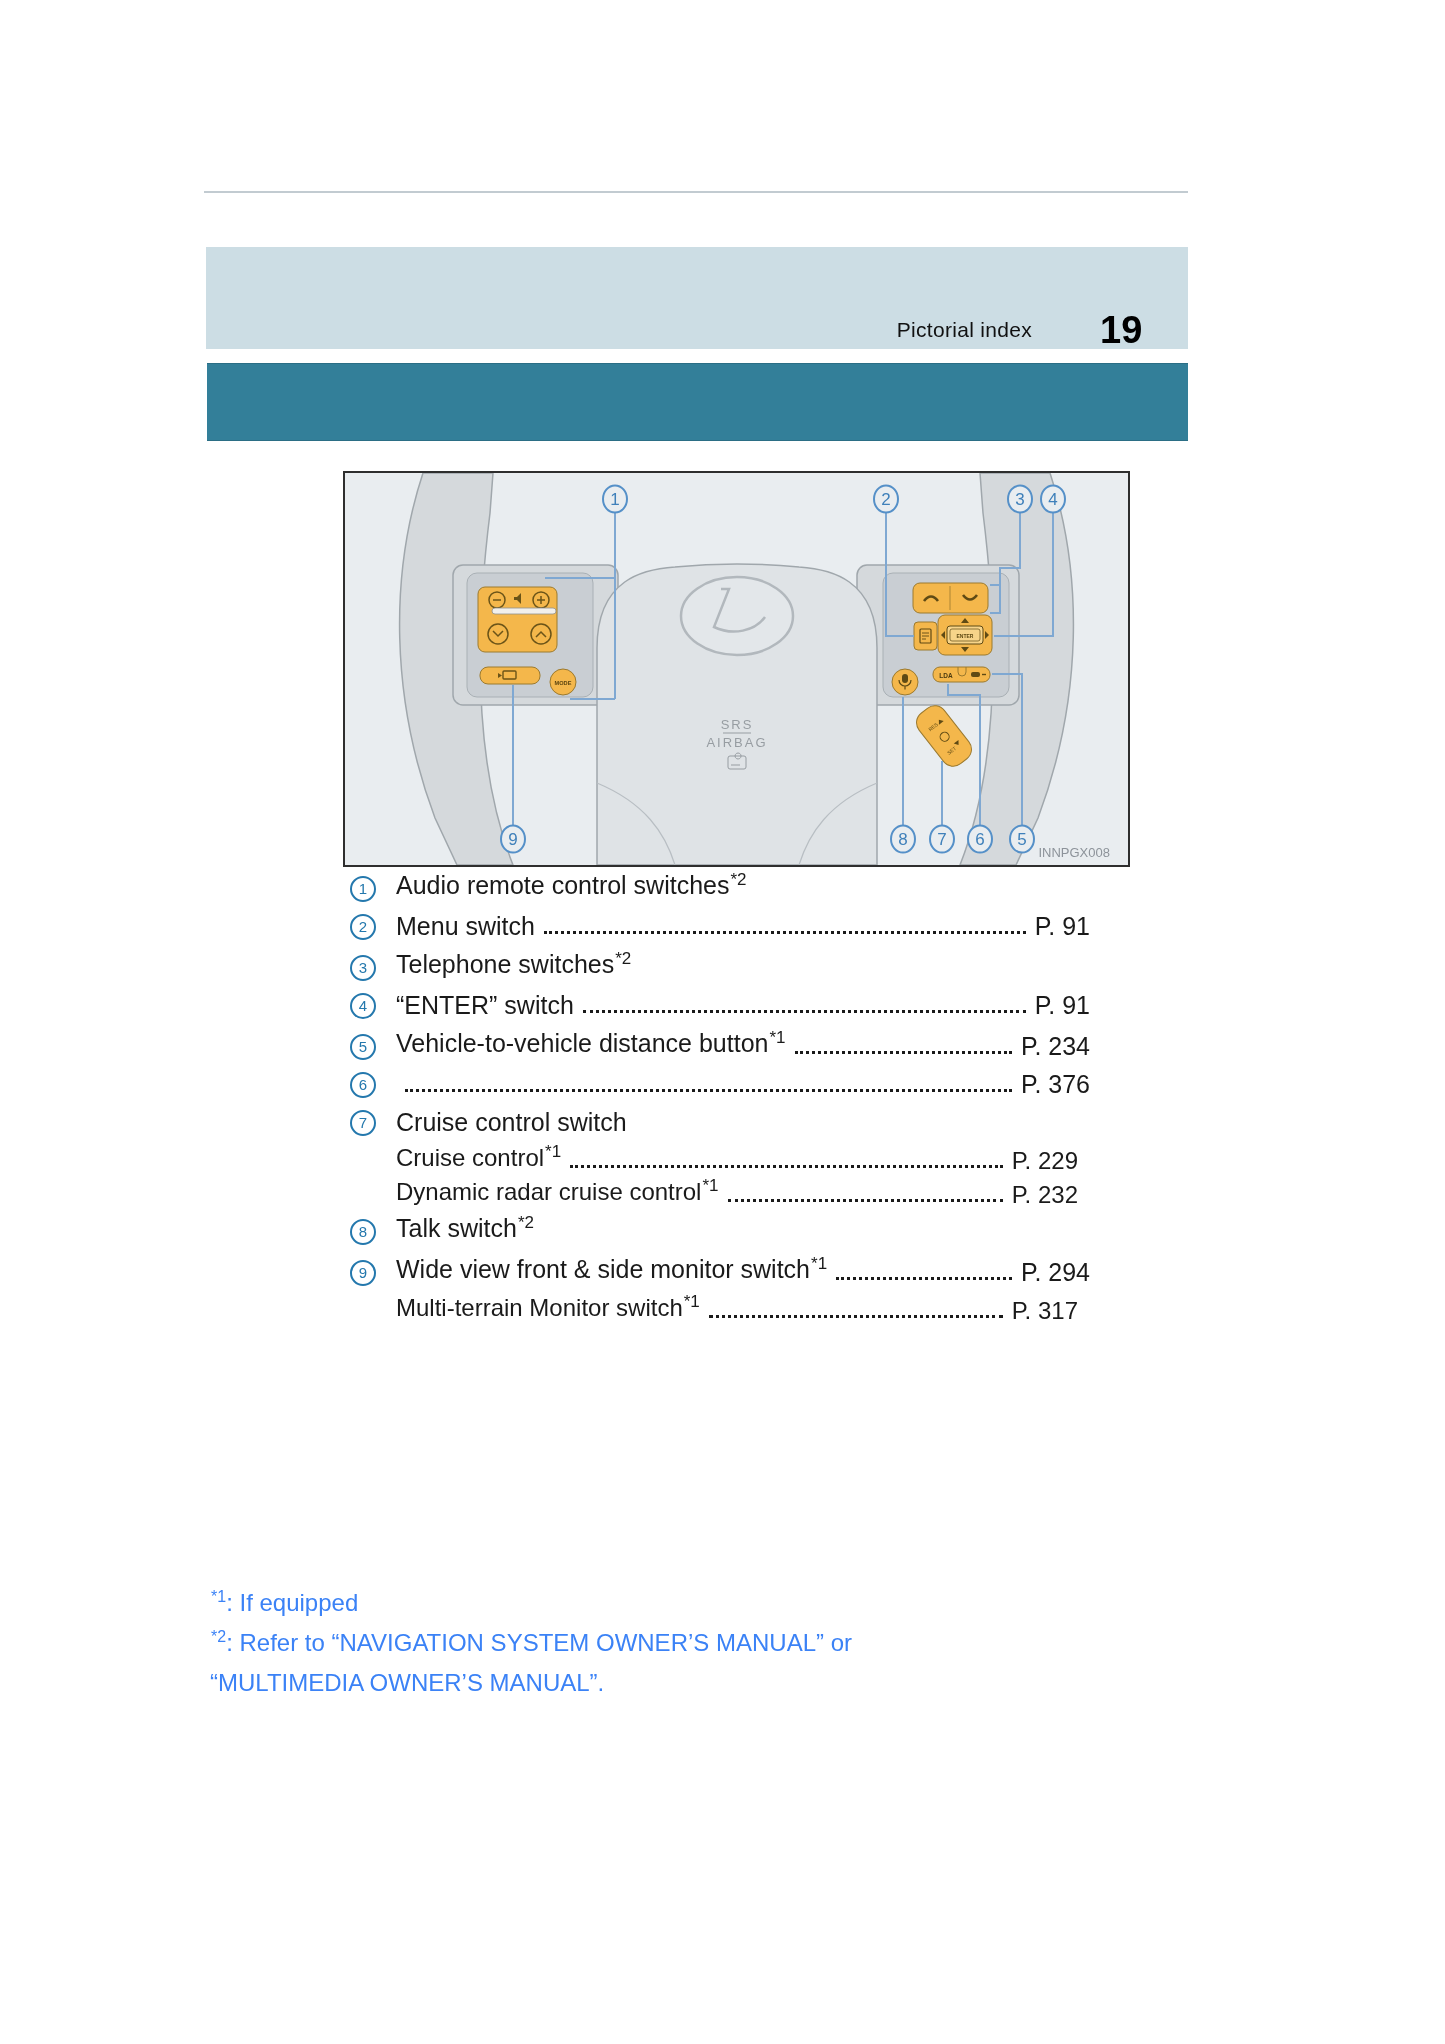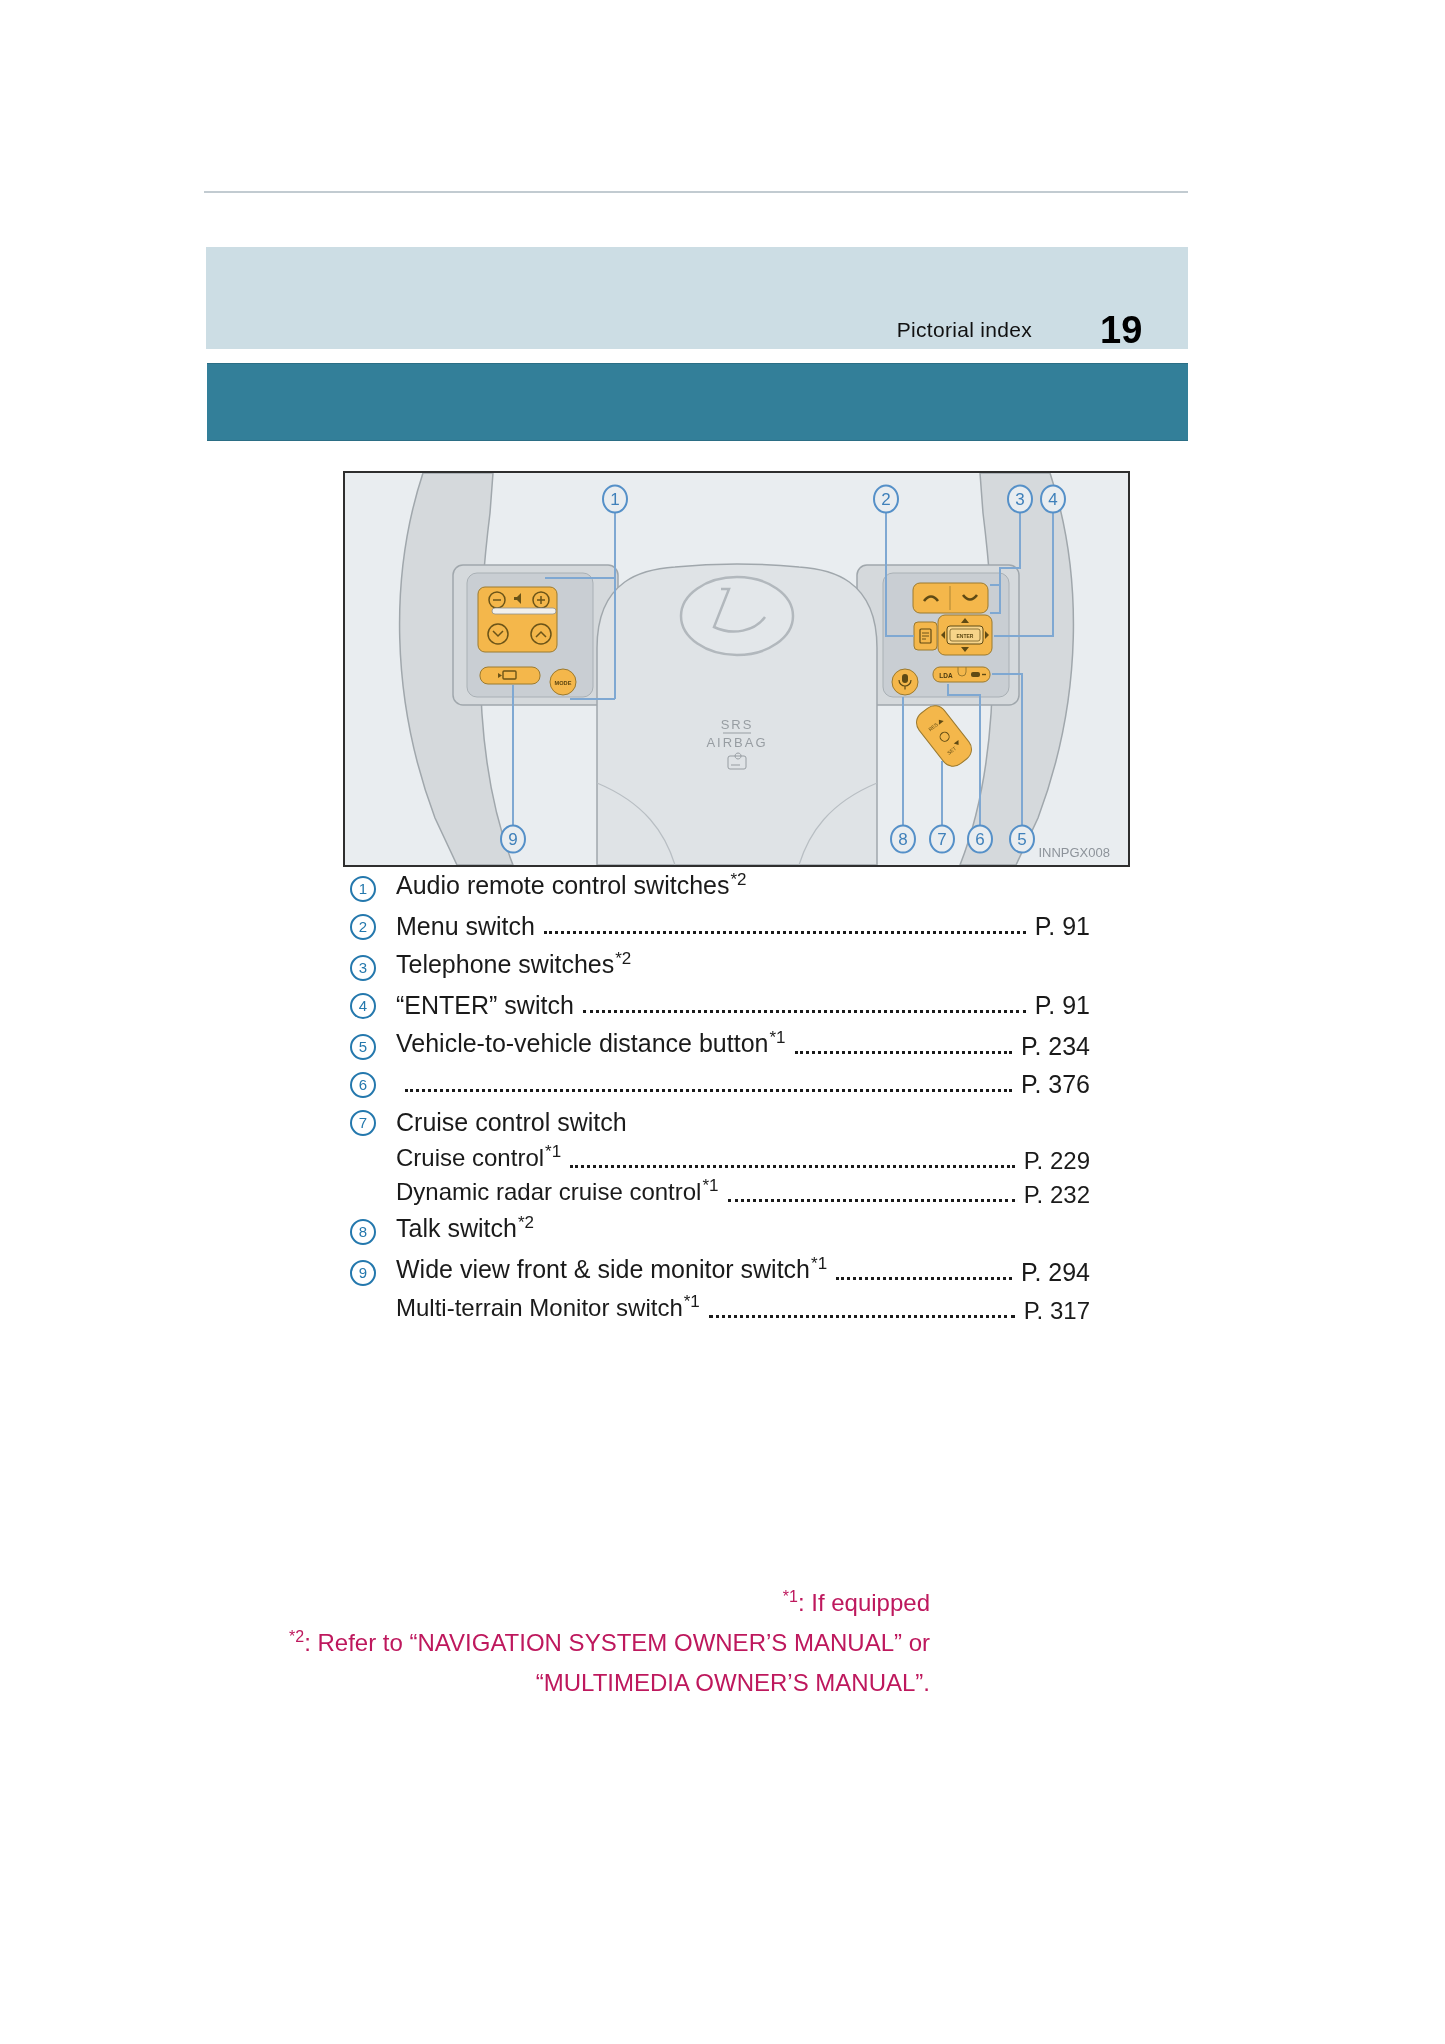--- a/index.html
+++ b/index.html
@@ -24,23 +24,23 @@
   .row { display:flex; align-items:flex-end; margin-bottom:11px; font-size:25px; line-height:27px; }
   .row .num {
     flex:0 0 auto; width:26px; height:26px; margin-right:20px; margin-bottom:0px;
     border:2px solid #2478ad; border-radius:50%; color:#2478ad;
     font-size:15px; line-height:22px; text-align:center; font-weight:normal;
   }
   .row .lbl { white-space:nowrap; }
   .sup { position:relative; top:-9px; font-size:17px; margin-left:1px; }
   .leader { flex:1 1 auto; border-bottom:3px dotted #1a1a1a; margin:0 9px 6px 9px; min-width:20px; }
   .pref { white-space:nowrap; }
-  .subrow { display:flex; align-items:flex-end; margin:-2px 0 7px 0; padding-left:46px; font-size:24px; line-height:26px; }
-
-  .footnotes { position:absolute; right:357px; top:1584px; width:720px; text-align:right; font-size:24px; line-height:37px; color:#be185d; }
+  .subrow { display:flex; align-items:flex-end; margin:-2px 12px 7px 0; padding-left:46px; font-size:24px; line-height:26px; }
+
+  .footnotes { position:absolute; right:357px; top:1584px; width:720px; text-align:left; font-size:24px; line-height:37px; color:#3b82f6; }
   .footnotes .sup { font-size:16px; }
 </style>
 </head>
 <body>
 
 <div class="page">
 
   <div class="hairline"></div>
   <div class="band-light"></div>
   <div class="band-teal"></div>

